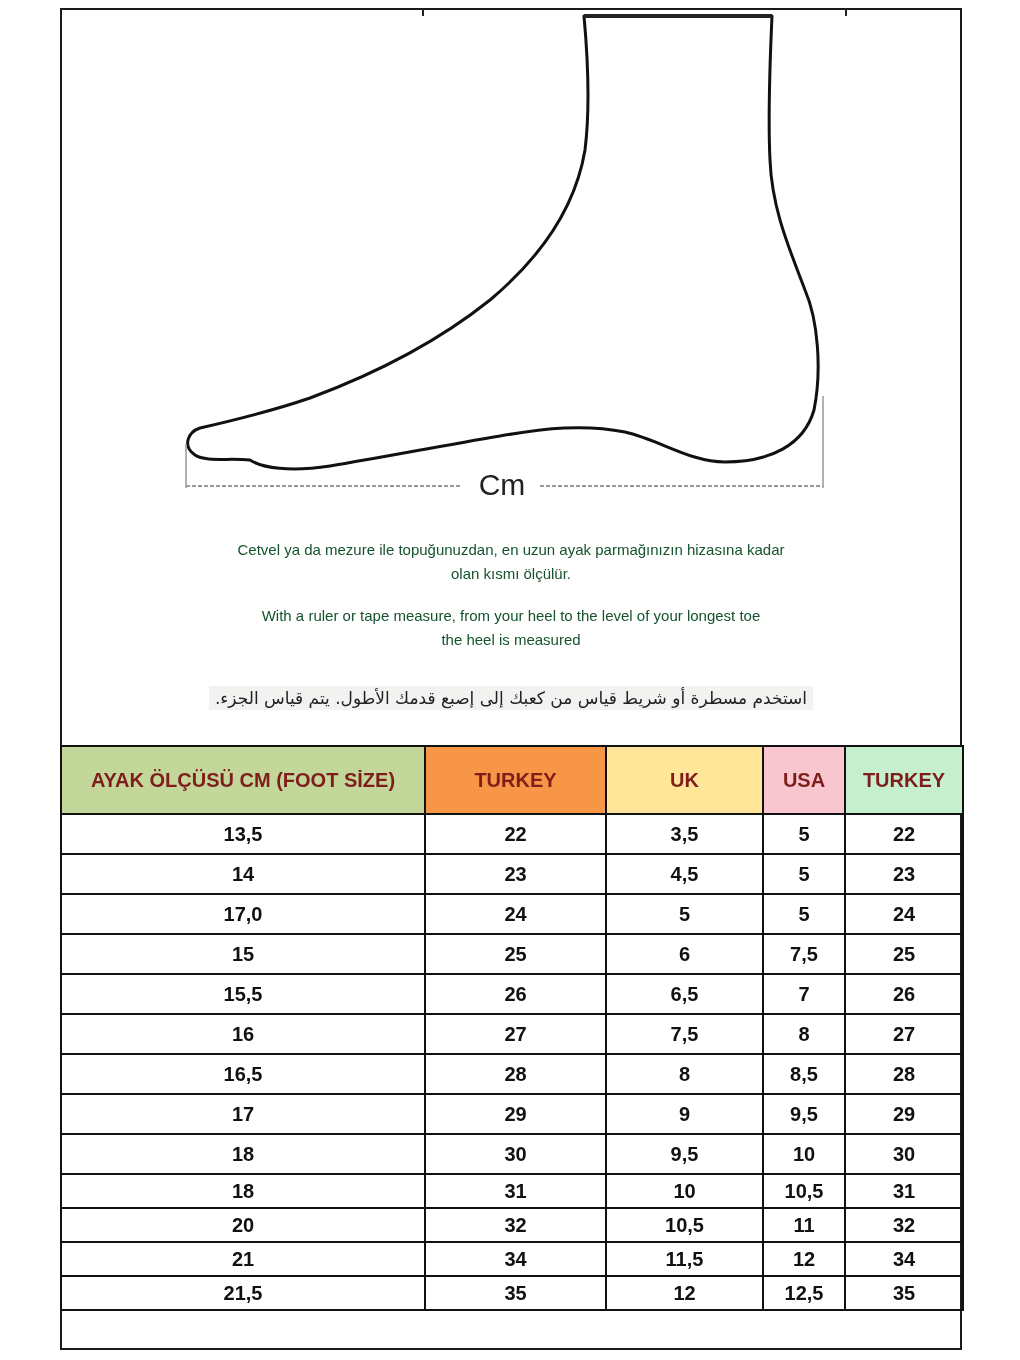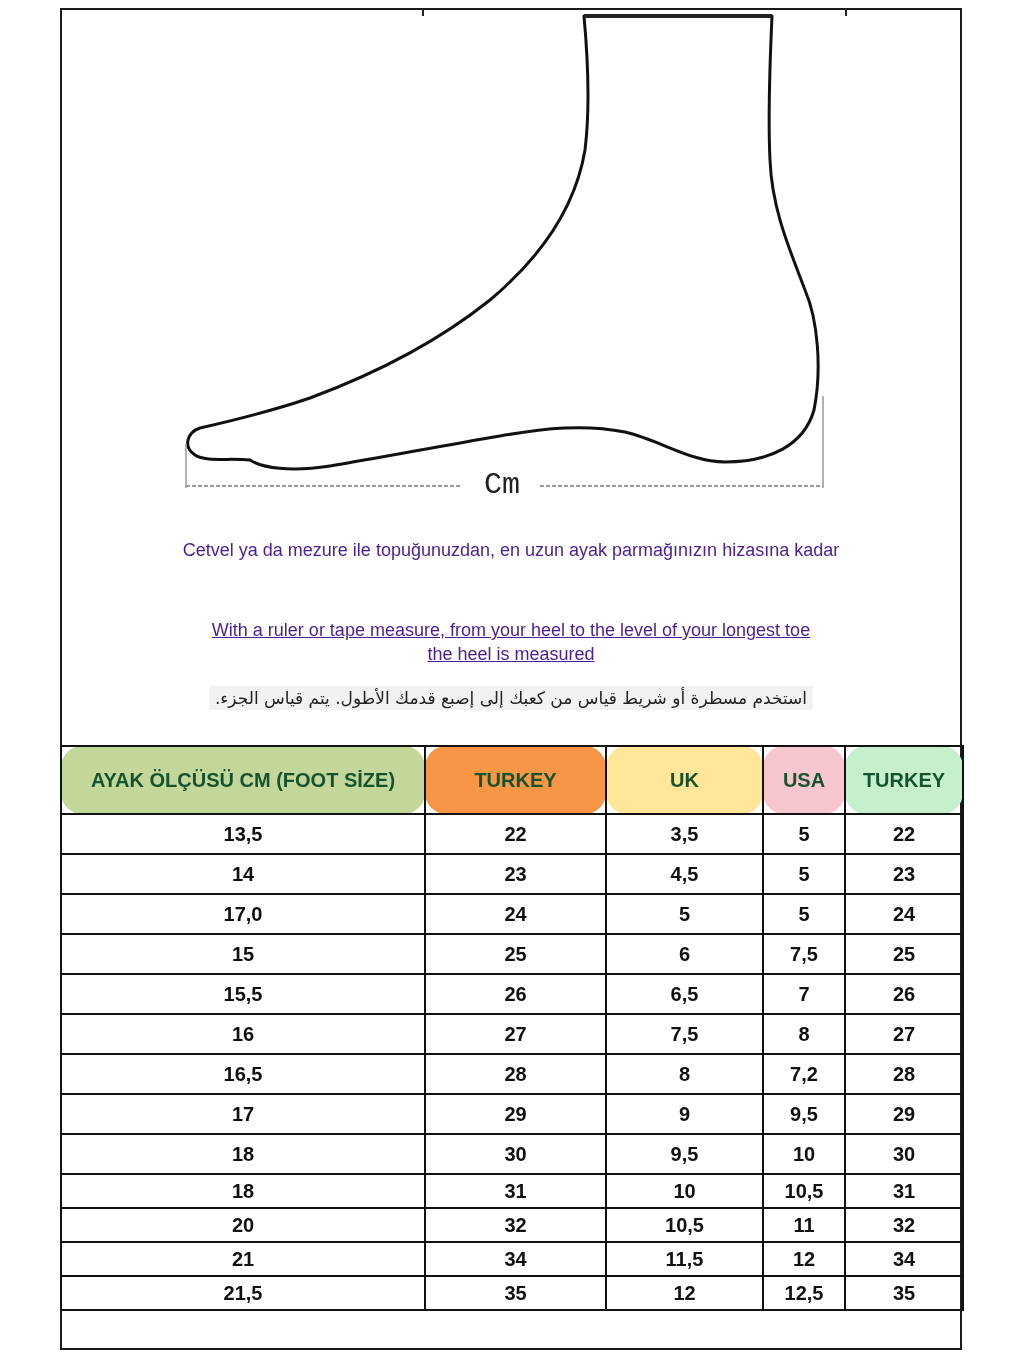--- a/index.html
+++ b/index.html
@@ -3,31 +3,31 @@
   <meta charset="utf-8">
   <style>
     html, body { margin: 0; padding: 0; background: #ffffff; }
     body { width: 1020px; height: 1360px; position: relative; overflow: hidden;
            font-family: "Liberation Sans", "DejaVu Sans", sans-serif; color: #111; }
     .frame { position: absolute; left: 60px; top: 8px; width: 902px; height: 1342px;
              border: 2px solid #1a1a1a; box-sizing: border-box; }
     .top-tick { position: absolute; top: 8px; width: 2px; height: 8px; background: #222; }
     .illustration { position: absolute; left: 0; top: 0; width: 1020px; height: 500px; }
     .instr { position: absolute; left: 60px; width: 902px; text-align: center;
-             font-size: 18px; line-height: 24px; color: #4c1d95; }
+             font-size: 15px; line-height: 24px; color: #14532d; }
     .instr.tr { top: 538px; }
-    .instr.en { top: 618px; text-decoration: underline; }
+    .instr.en { top: 604px; }
     .instr.ar { top: 686px; direction: rtl; font-family: "DejaVu Sans", sans-serif; font-size: 17px;
                 color: #222; }
     .instr.ar span { background: #f2f2f0; padding: 2px 6px; }
     table.size { position: absolute; left: 60px; top: 745px; width: 902px;
                  border-collapse: collapse; table-layout: fixed; }
     table.size th, table.size td { border: 2px solid #111; text-align: center;
                  font-family: "Liberation Sans", sans-serif; font-weight: bold; padding: 0; }
-    table.size th { height: 66px; font-size: 20px; color: #14532d; border-radius: 21px; }
+    table.size th { height: 66px; font-size: 20px; color: #7f1d1d; }
     table.size td { font-size: 20px; color: #111; }
     tr.r-tall td { height: 38px; border-radius: 15px; }
     tr.r-short td { height: 32px; }
     col.c0 { width: 364px; } col.c1 { width: 181px; } col.c2 { width: 157px; }
     col.c3 { width: 82px; } col.c4 { width: 118px; }
   </style>
 </head>
 <body>
 
 <div class="frame"></div>
@@ -51,24 +51,25 @@
            C380 372, 440 340, 490 300
            C540 258, 575 210, 585 150
            C590 110, 588 60, 584 16 Z" fill="none" stroke="#111" stroke-width="3" stroke-linejoin="round"></path>
   <line x1="584" y1="16" x2="772" y2="16" stroke="#222" stroke-width="4"></line>
 
   <line x1="186" y1="444" x2="186" y2="488" stroke="#999" stroke-width="1.5"></line>
   <line x1="823" y1="396" x2="823" y2="488" stroke="#999" stroke-width="1.5"></line>
   <line x1="186" y1="486" x2="460" y2="486" stroke="#999" stroke-width="2" stroke-dasharray="4,2"></line>
   <line x1="540" y1="486" x2="823" y2="486" stroke="#999" stroke-width="2" stroke-dasharray="4,2"></line>
 </svg>
-<div style="position:absolute;left:470px;top:468px;width:64px;text-align:center;font-size:30px;color:#222;font-family:Liberation Mono, monospace;">Cm</div>
+<div style="position:absolute;left:470px;top:468px;width:64px;text-align:center;font-size:30px;color:#222;font-family:Liberation Sans, sans-serif;">Cm</div>
 
 <div class="instr tr">
   <div>Cetvel ya da mezure ile topuğunuzdan, en uzun ayak parmağınızın hizasına kadar</div>
+  <div>olan kısmı ölçülür.</div>
 </div>
 <div class="instr en">
   <div>With a ruler or tape measure, from your heel to the level of your longest toe</div>
   <div>the heel is measured</div>
 </div>
 <div class="instr ar">
   <span>استخدم مسطرة أو شريط قياس من كعبك إلى إصبع قدمك الأطول. يتم قياس الجزء.</span>
 </div>
 
 <table class="size">
@@ -128,21 +129,21 @@
         <td>16</td>
         <td>27</td>
         <td>7,5</td>
         <td>8</td>
         <td>27</td>
       </tr>
       <tr class="r-tall">
         <td>16,5</td>
         <td>28</td>
         <td>8</td>
-        <td>7,2</td>
+        <td>8,5</td>
         <td>28</td>
       </tr>
       <tr class="r-tall">
         <td>17</td>
         <td>29</td>
         <td>9</td>
         <td>9,5</td>
         <td>29</td>
       </tr>
       <tr class="r-tall">

